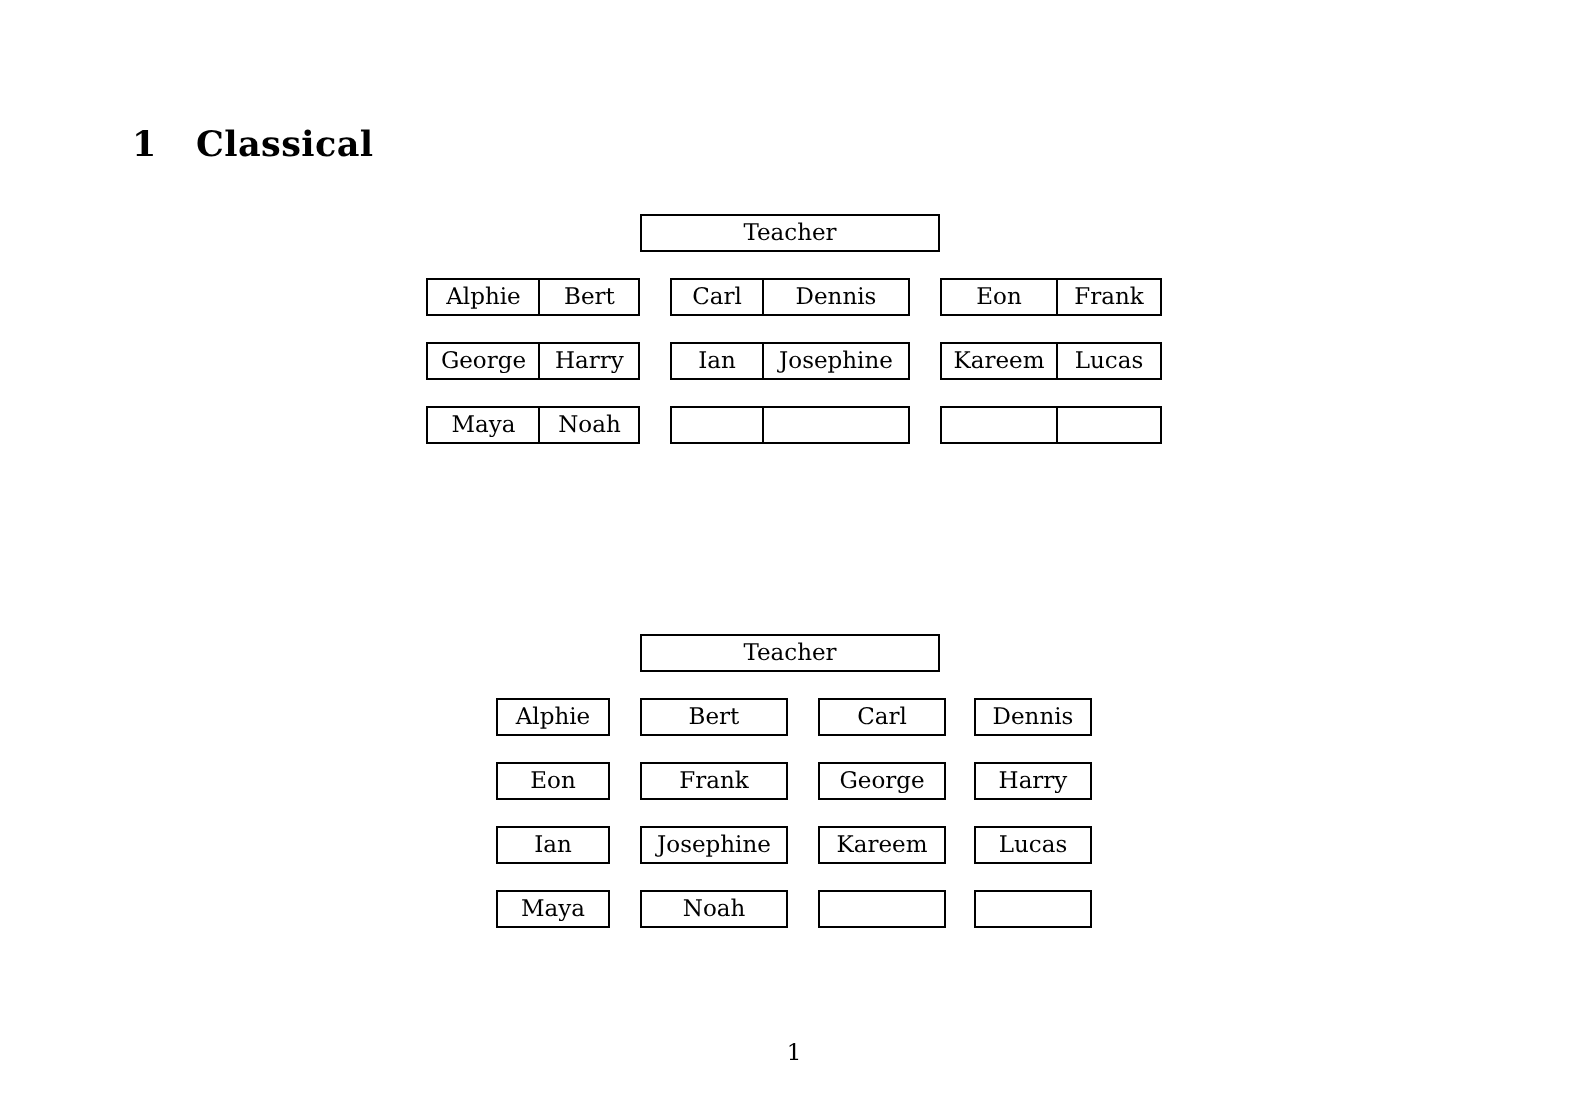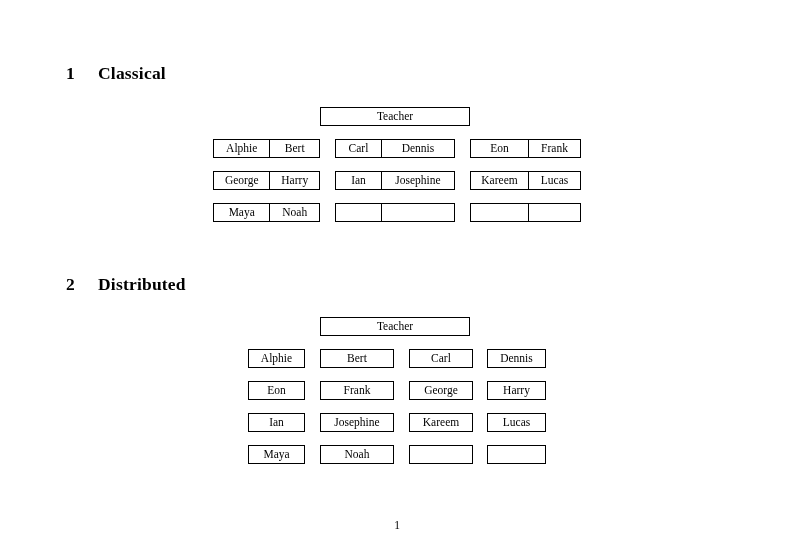--- a/index.html
+++ b/index.html
@@ -14,21 +14,20 @@
     font-family: "DejaVu Serif", "Liberation Serif", serif;
     color: #000000;
     overflow: hidden;
   }
 
   .page {
     position: absolute;
     left: 0; top: 0;
     width: 774px;
     height: 560px;
-    font-family: Liberation Serif, serif;
   }
 
   
   .section-heading {
     position: absolute;
     font-weight: bold;
     font-size: 17.5px;
     letter-spacing: 0.2px;
     white-space: nowrap;
   }
@@ -133,23 +132,20 @@
   </div>
   <div class="pair" style="left:470px; top:171px; width:111px;">
     <div class="cell" style="width:57px;">Kareem</div>
     <div class="cell second" style="width:52px;">Lucas</div>
   </div>
   <div class="pair" style="left:470px; top:203px; width:111px;">
     <div class="cell" style="width:57px;"></div>
     <div class="cell second" style="width:52px;"></div>
   </div>
 
-  <div class="section-heading" id="heading-distributed">
-    <span class="sec-num">2</span><span>Distributed</span>
-  </div>
 
   <div class="box teacher-box" style="left:320px; top:317px; width:150px;">Teacher</div>
 
   <div class="box" style="left:248px; top:349px; width:57px;">Alphie</div>
   <div class="box" style="left:320px; top:349px; width:74px;">Bert</div>
   <div class="box" style="left:409px; top:349px; width:64px;">Carl</div>
   <div class="box" style="left:487px; top:349px; width:59px;">Dennis</div>
 
   <div class="box" style="left:248px; top:381px; width:57px;">Eon</div>
   <div class="box" style="left:320px; top:381px; width:74px;">Frank</div>

